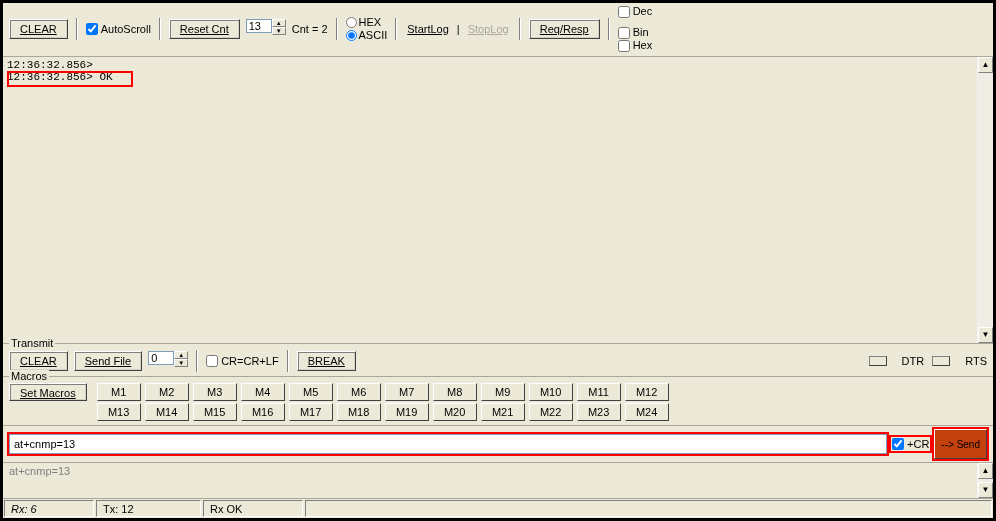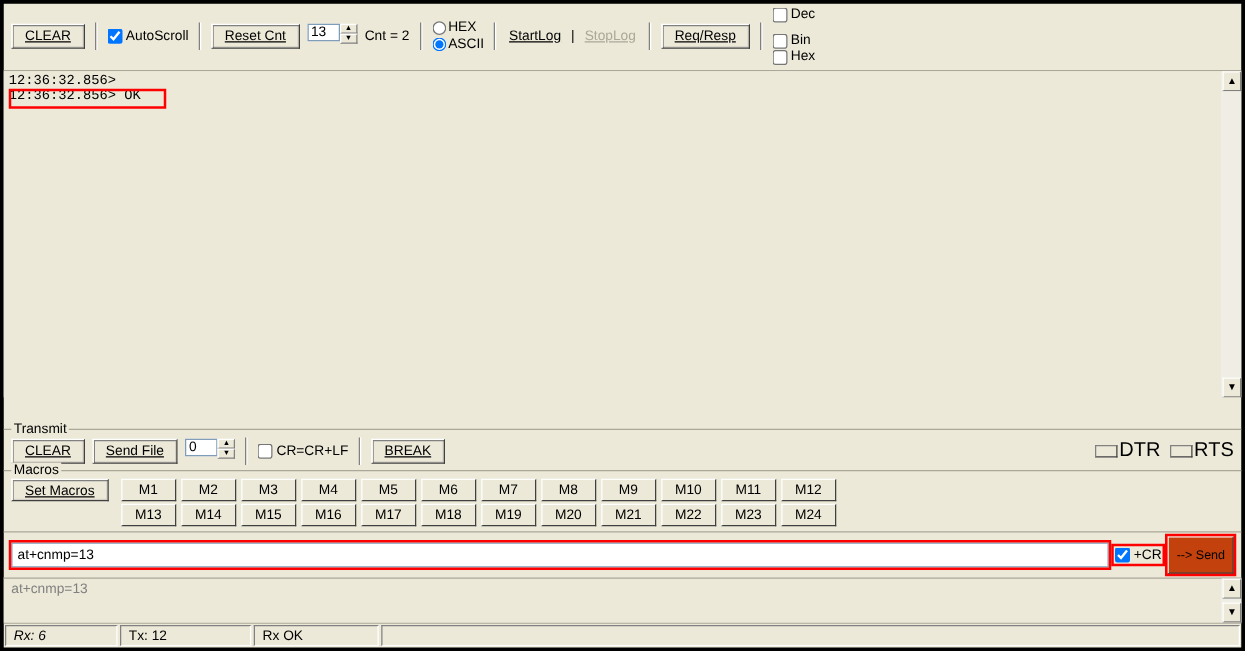--- a/index.html
+++ b/index.html
@@ -166,22 +166,22 @@
     border-top-color:#fff;
     border-left-color:#fff;
     background:#ece9d8;
     cursor:pointer;
     text-align:center;
     line-height:15px;
   }
   .indicator {
     display:inline-flex;
     align-items:center;
-    gap:1px;
-    font-size:16px;
+    gap:15px;
+    font-size:11px;
   }
   .indicator .box {
     width:18px; height:10px;
     border:1px solid #404040;
     border-top-color:#808080;
     border-left-color:#808080;
     background:#ece9d8;
   }
   .cmd-row {
     display:flex;
@@ -314,21 +314,21 @@
     <div class="receive-text"><span>12:36:32.856&gt;</span>
 <span>12:36:32.856&gt; OK</span></div>
     <div class="receive-highlight"></div>
     <div class="scrollbar">
       <div class="arrow">▲</div>
       <div class="track"></div>
       <div class="arrow">▼</div>
     </div>
   </div>
 
-  <div class="groupbox" style="padding-top:6px; padding-bottom:4px;margin-top:25px;">
+  <div class="groupbox" style="padding-top:6px; padding-bottom:4px;">
     <span class="legend">Transmit</span>
     <div class="transmit-row">
       <button class="btn">CLEAR</button>
       <button class="btn">Send File</button>
       <div class="spin">
         <input value="0" style="">
         <div class="arrows">
           <div class="arrow">▲</div>
           <div class="arrow">▼</div>
         </div>

